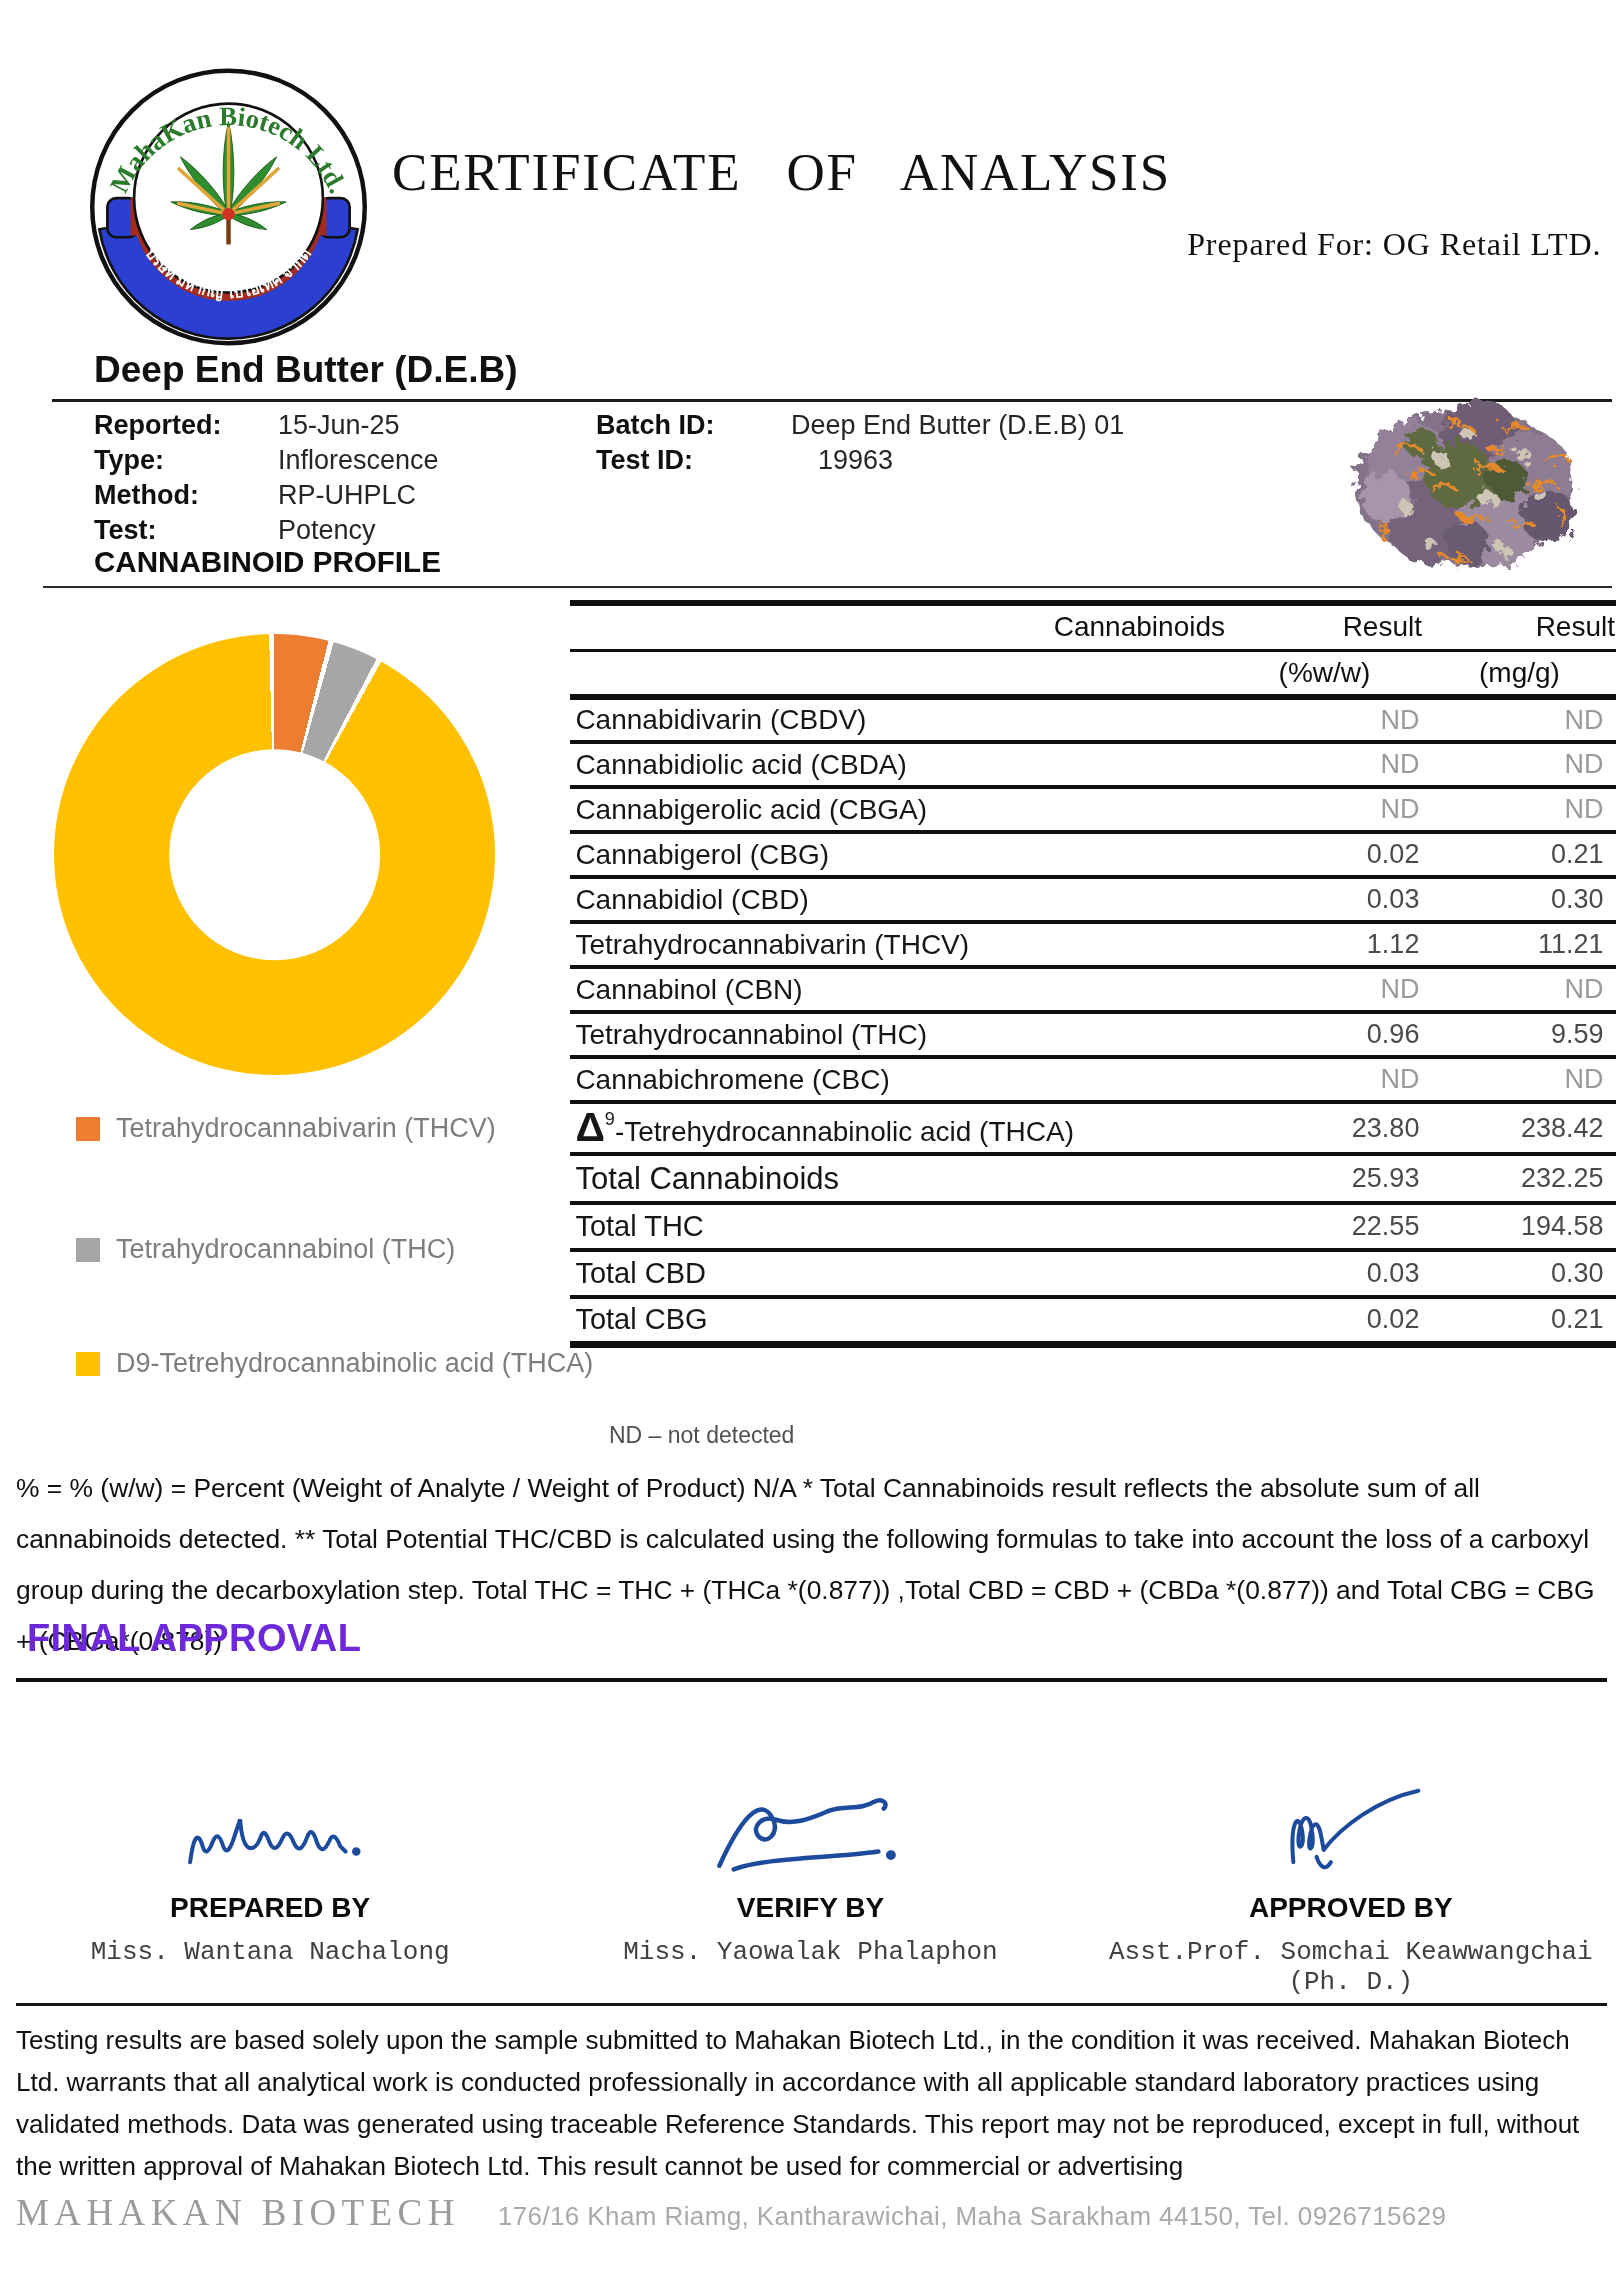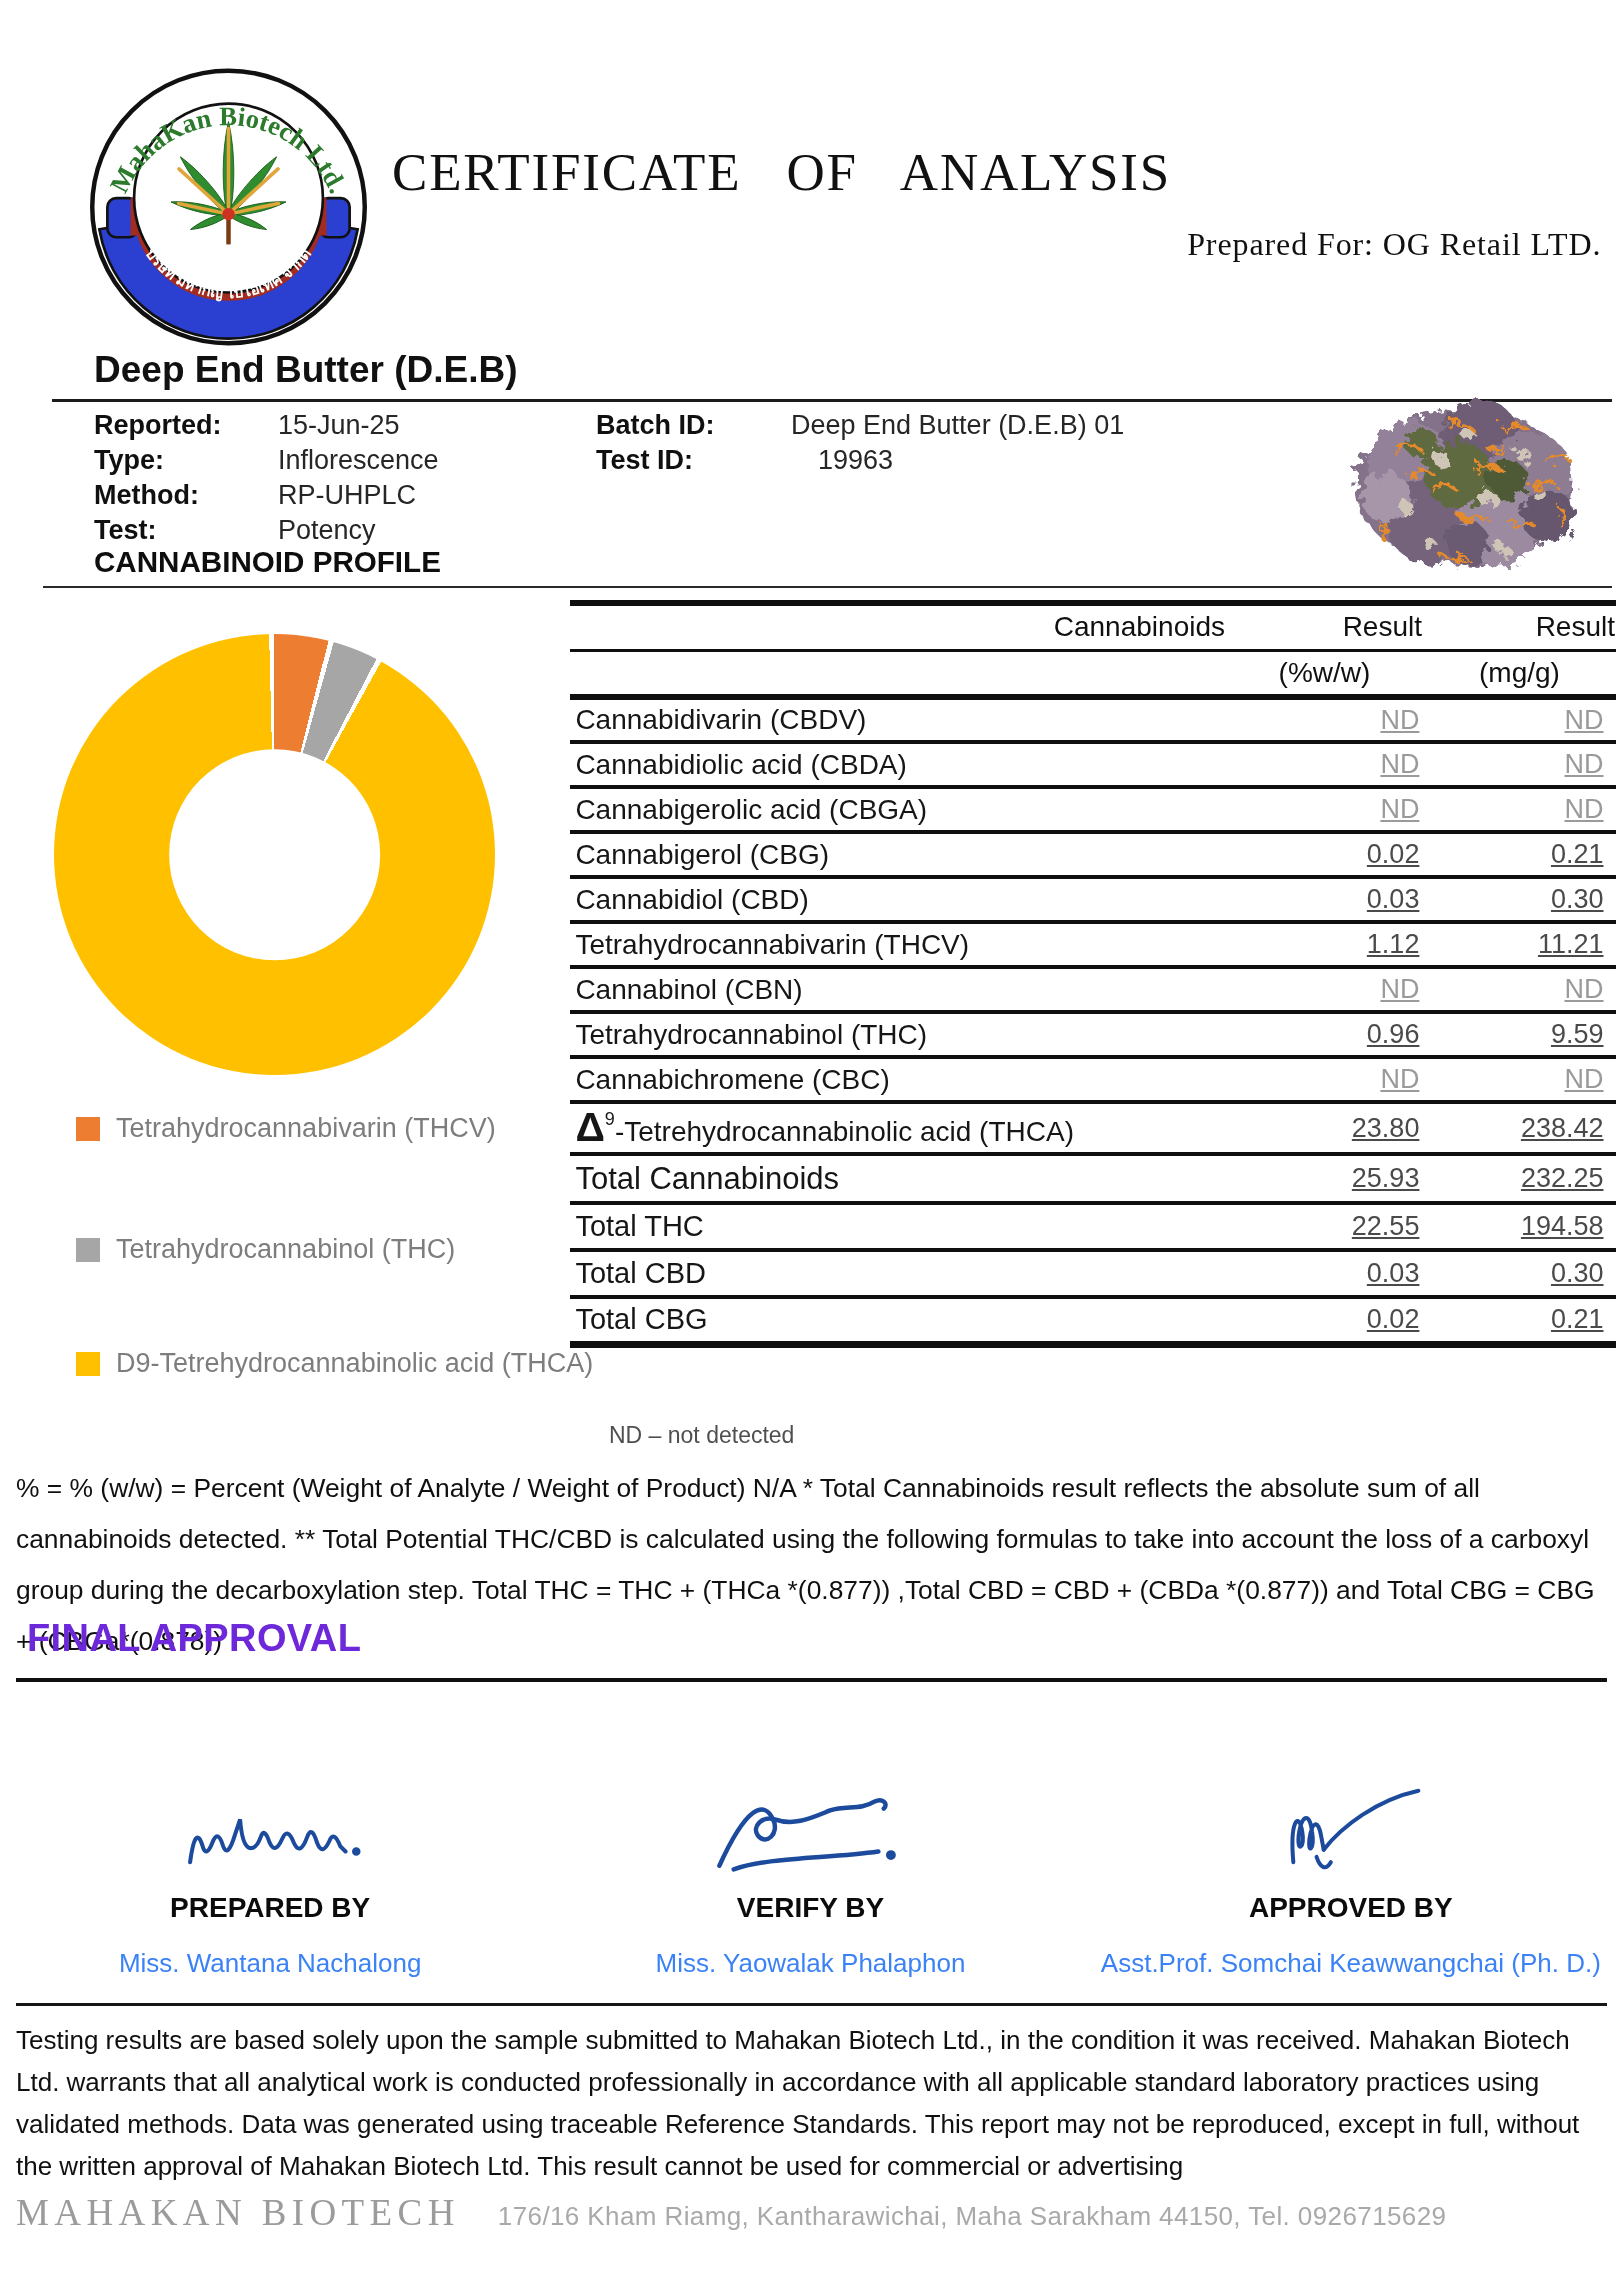--- a/index.html
+++ b/index.html
@@ -44,40 +44,40 @@
   tr.h1{height:47px;border-bottom:3.6px solid #0f0f0f;text-align:right;}
   tr.h2{height:47px;border-bottom:6.3px solid #0f0f0f;}
   tbody tr{height:45px;border-bottom:4.5px solid #0f0f0f;}
   tbody tr:last-child{border-bottom:none;}
   tbody tr.thca{height:52px;}
   tbody tr.total{height:47px;}
   tbody tr.total-big{height:49px;}
   td.name{font-size:28px;color:#161616;padding-left:5.4px;white-space:nowrap;}
   tr.total td.name{font-size:29px;font-weight:500;}
   tr.total-big td.name{font-size:31px;font-weight:500;}
-  td.num{text-align:right;font-size:27px;color:#4a4a4a;text-decoration:underline;}
+  td.num{text-align:right;font-size:27px;color:#4a4a4a;}
   td.num.c2{padding-right:3.6px;}
   td.num.c3{padding-right:12.5px;}
   td.num.nd{color:#9a9a9a;}
   .delta{font-size:41px;font-weight:600;line-height:27px;}
   .delta-sup{font-size:18px;vertical-align:16px;}
   .nd-note{position:absolute;left:609px;top:1422px;font-size:23px;color:#4f4f4f;}
 
   
   .notes{position:absolute;left:16px;top:1463px;width:1590px;font-size:26.4px;line-height:51px;color:#101010;}
 
   
   .approval-title{position:absolute;left:27px;top:1617px;font-size:38px;font-weight:800;
                   letter-spacing:0.4px;color:#6d28d9;}
   .rule3{position:absolute;left:16px;top:1678px;width:1591px;height:3.6px;background:#101010;}
   .sign-row{position:absolute;left:0;top:1780px;width:1621px;display:flex;}
   .sign-col{flex:1;text-align:center;}
   .sig-svg{width:287px;height:109px;}
   .sign-role{font-size:28px;font-weight:700;color:#0c0c0c;margin-top:0px;}
-  .sign-name{font-size:26px;color:#3b82f6;margin-top:24px;}
+  .sign-name{font-size:26px;color:#404040;margin-top:13px;font-family:Liberation Mono, monospace;}
 
   
   .rule4{position:absolute;left:16px;top:2003px;width:1591px;height:2.7px;background:#161616;}
   .disclaimer{position:absolute;left:16px;top:2019px;width:1585px;font-size:26px;line-height:42px;color:#101010;}
   .footer{position:absolute;left:16px;top:2191px;display:flex;align-items:baseline;}
   .footer-brand{font-family:"Liberation Serif", serif;font-size:37px;color:#9b9b9b;letter-spacing:5.4px;}
   .footer-address{font-size:26px;color:#a9a9a9;margin-left:38px;letter-spacing:0.4px;}
 </style>
 </head>
 <body>

